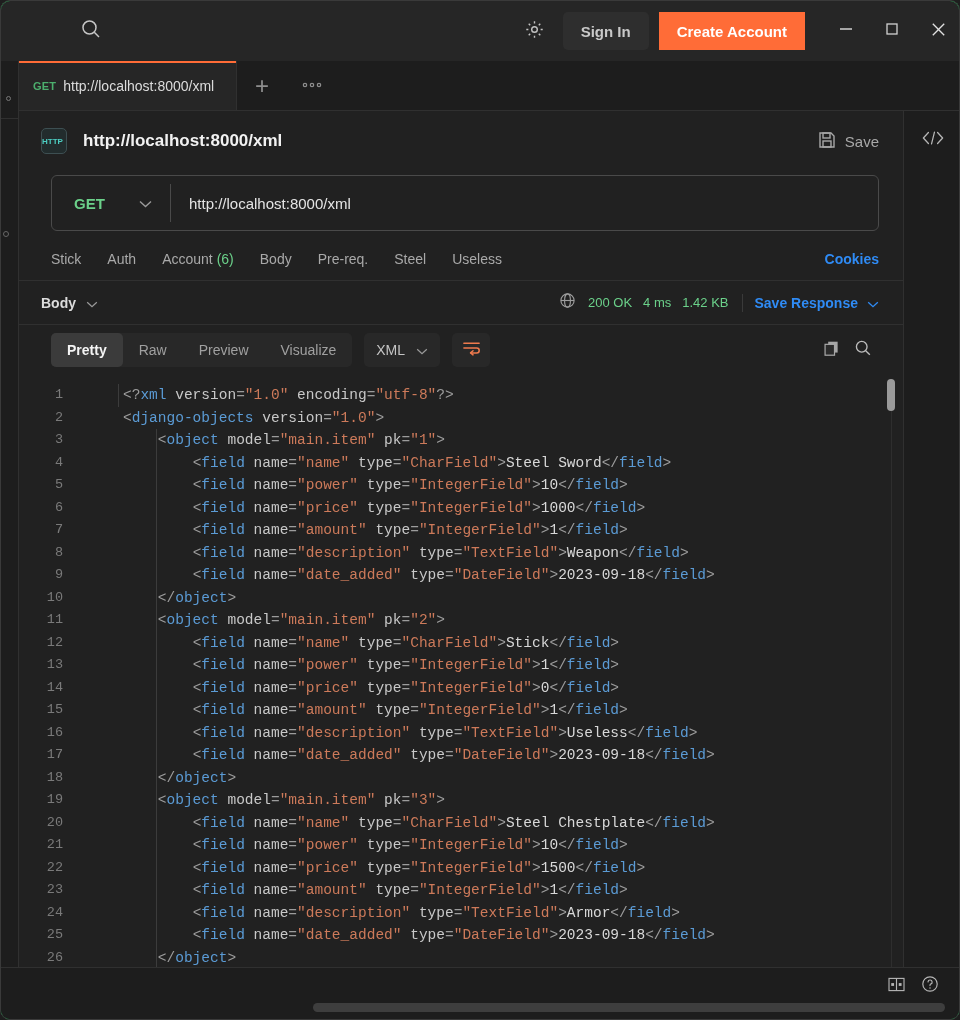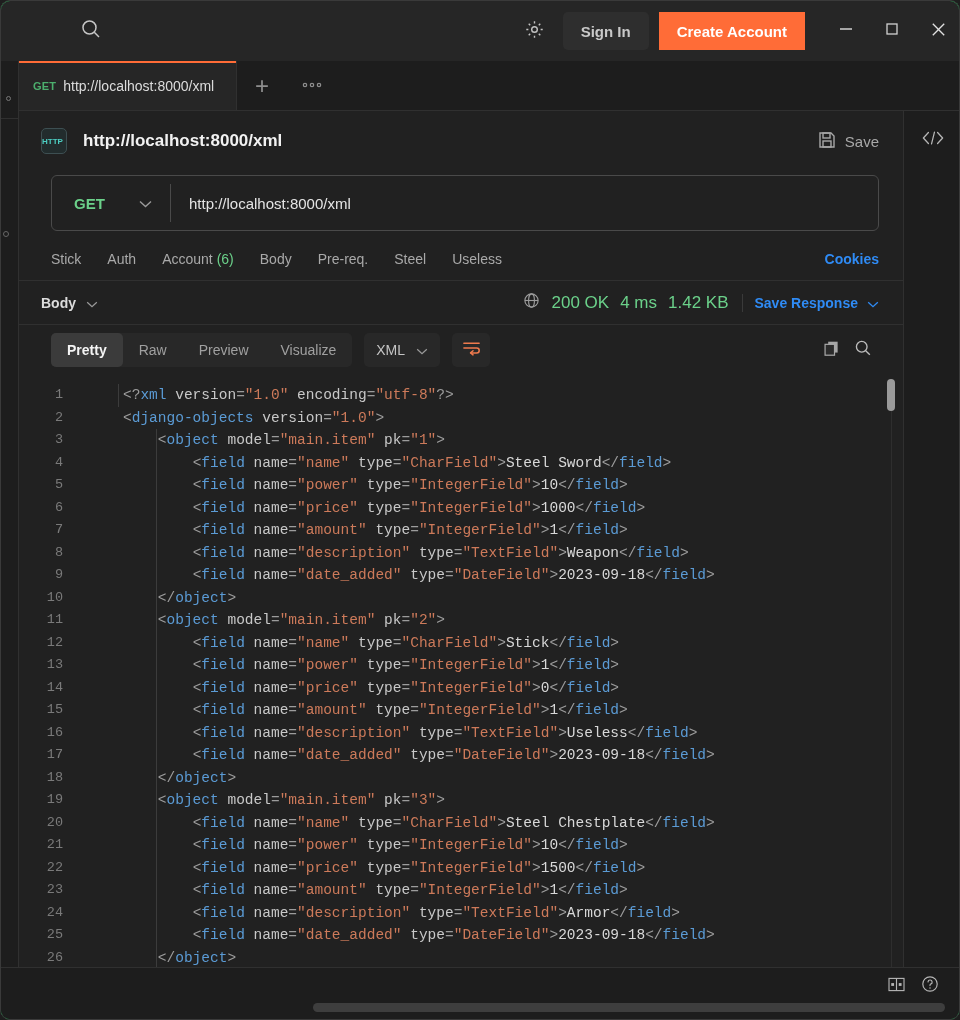--- a/index.html
+++ b/index.html
@@ -275,21 +275,21 @@
   }
   .rm-body {
     font-size: 14px; font-weight: bold;
     color: #dcdcdc;
     display: flex; align-items: center;
     cursor: pointer;
   }
   .rm-body .chev { margin-left: 10px; color: #999; }
   .rm-spacer { flex: 1; }
   .globe-ic { margin-right: 12px; display: flex; align-items: center; cursor: pointer; }
-  .stat { font-size: 17px; color: #6bd18a; margin-right: 11px; }
+  .stat { font-size: 13px; color: #6bd18a; margin-right: 11px; }
   .rm-sep { width: 1px; height: 18px; background: #3a3a3a; margin: 0 12px 0 2px; }
   .saveresp {
     font-size: 14px; font-weight: bold;
     color: #2f8bf5;
     display: flex; align-items: center;
     cursor: pointer;
   }
   .saveresp .chev { margin-left: 9px; }
 
   

